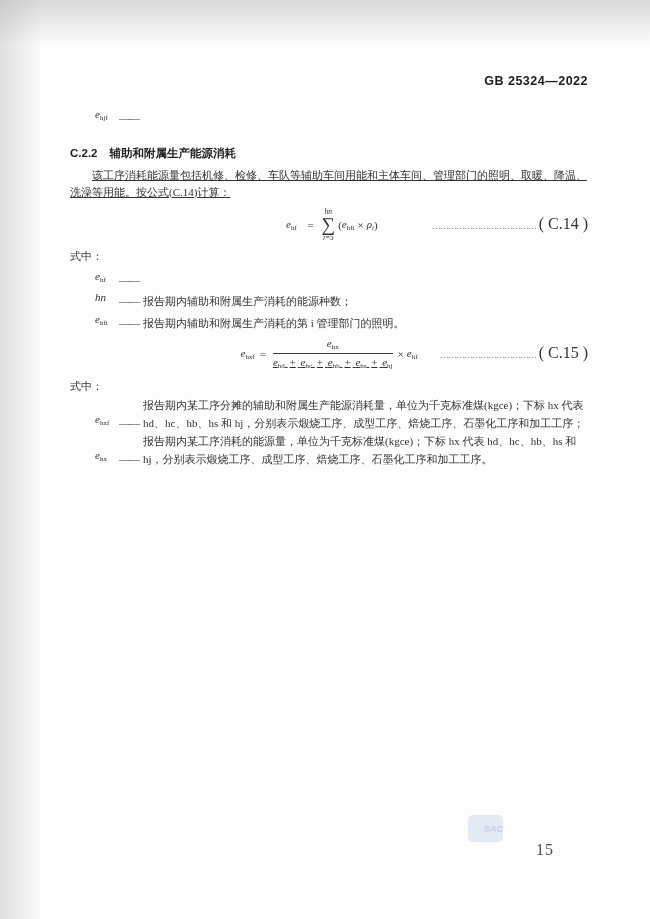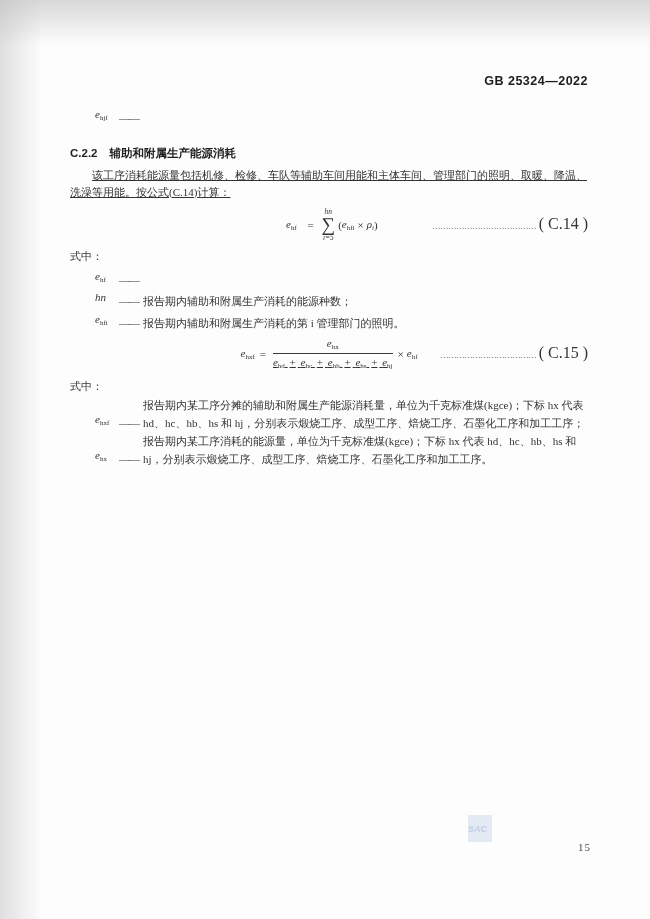--- a/index.html
+++ b/index.html
@@ -39,25 +39,25 @@
   .fsum .fsig{font-size:19px;line-height:18px;font-style:normal;}
   .fdots{position:absolute;right:0;top:50%;transform:translateY(-50%);
     font-size:9px;color:#444;letter-spacing:-1px;white-space:nowrap;}
   .flabel{font-size:16px;letter-spacing:0;margin-left:3px;color:#333;}
   
   .frac{display:inline-flex;flex-direction:column;vertical-align:middle;margin:0 2px;}
   .frac .num{border-bottom:1px solid #3a3a3a;text-align:center;padding:0 8px 2px;}
   .frac .den{padding-top:2px;white-space:nowrap;text-decoration:underline;}
   .fplus{margin:0 2px;}
   
-  .watermark{position:absolute;left:468px;top:815px;width:24px;height:27px;border-radius:0;
-    background:#e4eaf4;display:flex;align-items:center;justify-content:flex-start;}
+  .watermark{position:absolute;left:468px;top:815px;width:35px;height:27px;border-radius:5px;
+    background:#e4eaf4;display:flex;align-items:center;justify-content:flex-end;}
   .watermark span{font-family:"Liberation Sans","DejaVu Sans",sans-serif;font-style:italic;
     font-weight:bold;font-size:9px;color:#c2cee6;}
-  .page-number{position:absolute;left:578px;top:841px;font-size:11px;color:#4a4a4a;letter-spacing:1px;font-family:Liberation Serif, serif;}
+  .page-number{position:absolute;left:536px;top:841px;font-size:16px;color:#4a4a4a;letter-spacing:1px;font-family:Liberation Serif, serif;}
   
   .mt18{margin-top:18px;} .mt16{margin-top:16px;} .mt9{margin-top:9px;}
   .mt6{margin-top:6px;} .mt4{margin-top:4px;} .mt2{margin-top:2px;}
   .fml-c14{padding:7px 0 6px;}
   .fml-c15{padding:5px 0 4px;}
 </style>
 </head>
 <body>
 
 <div class="sheet">

